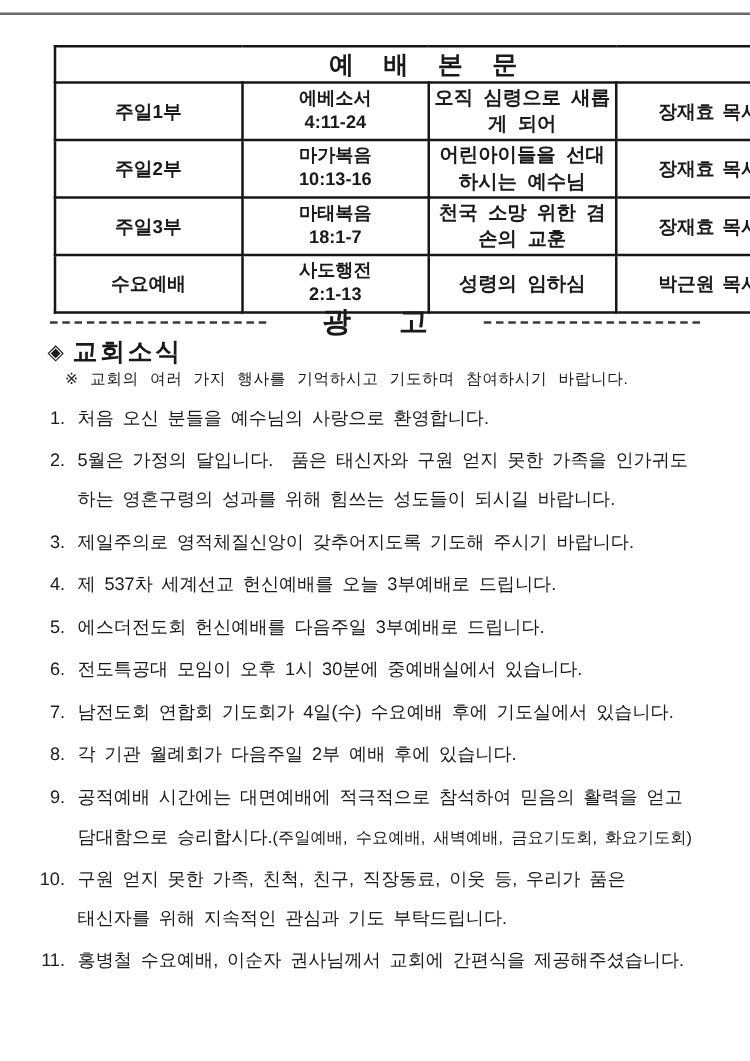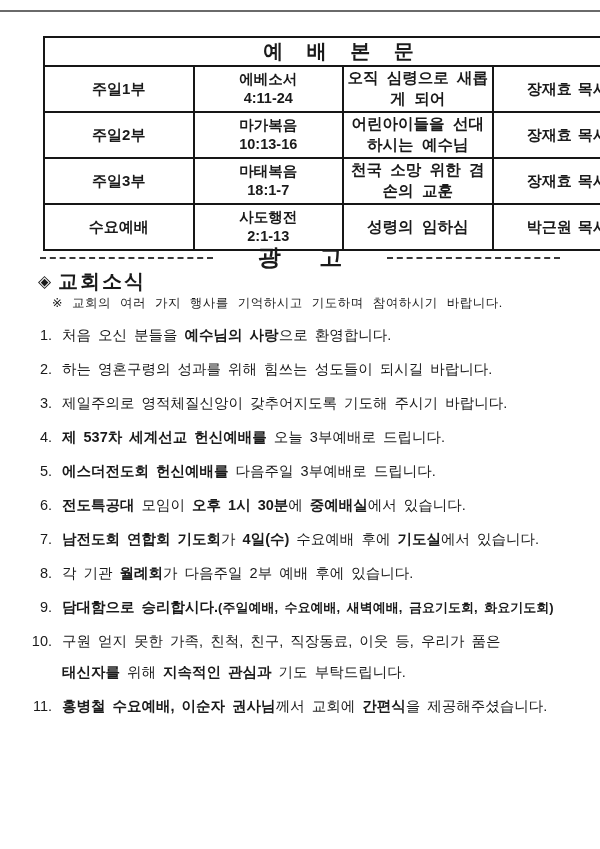--- a/index.html
+++ b/index.html
@@ -66,21 +66,21 @@
   .item{
     display:flex;margin-bottom:3px;
     font-size:14.5px;word-spacing:3px;
   }
   .item .no{
     flex:0 0 38px;text-align:right;margin-right:10px;
     line-height:31px;white-space:pre;
   }
   .item .content{flex:1 1 auto;}
   .item .line{line-height:31px;white-space:pre-wrap;}
-  .item .b{font-weight:bold;text-align:right;}
+  .item .b{font-weight:normal;text-align:right;}
   .item .sm{font-size:13px;}
 </style>
 </head>
 <body>
 
 <div class="top-rule"></div>
 
 <table class="worship">
   <tbody>
     <tr>
@@ -165,20 +165,21 @@
 <div class="announcements">
     <div class="item">
       <span class="no">1.</span>
       <div class="content">
         <div class="line"><span>처음 오신 분들을 </span><span class="b">예수님의 사랑</span><span>으로 환영합니다.</span></div>
       </div>
     </div>
     <div class="item">
       <span class="no">2.</span>
       <div class="content">
+        <div class="line"><span class="b">5월은 가정의 달</span><span>입니다.  품은 태신자와 구원 얻지 못한 가족을 인가귀도</span></div>
         <div class="line"><span>하는 영혼구령의 성과를 위해 힘쓰는 성도들이 되시길 바랍니다.</span></div>
       </div>
     </div>
     <div class="item">
       <span class="no">3.</span>
       <div class="content">
         <div class="line"><span>제일주의로 영적체질신앙이 갖추어지도록 기도해 주시기 바랍니다.</span></div>
       </div>
     </div>
     <div class="item">
@@ -207,20 +208,21 @@
     </div>
     <div class="item">
       <span class="no">8.</span>
       <div class="content">
         <div class="line"><span>각 기관 </span><span class="b">월례회</span><span>가 다음주일 2부 예배 후에 있습니다.</span></div>
       </div>
     </div>
     <div class="item">
       <span class="no">9.</span>
       <div class="content">
+        <div class="line"><span class="b">공적예배 시간에는 대면예배에 적극적으로 참석하여 믿음의 활력을 얻고</span></div>
         <div class="line"><span class="b">담대함으로 승리합시다.</span><span class="b sm">(주일예배, 수요예배, 새벽예배, 금요기도회, 화요기도회)</span></div>
       </div>
     </div>
     <div class="item">
       <span class="no">10.</span>
       <div class="content">
         <div class="line"><span>구원 얻지 못한 가족, 친척, 친구, 직장동료, 이웃 등, 우리가 품은</span></div>
         <div class="line"><span class="b">태신자를</span><span> 위해 </span><span class="b">지속적인 관심과</span><span> 기도 부탁드립니다.</span></div>
       </div>
     </div>

